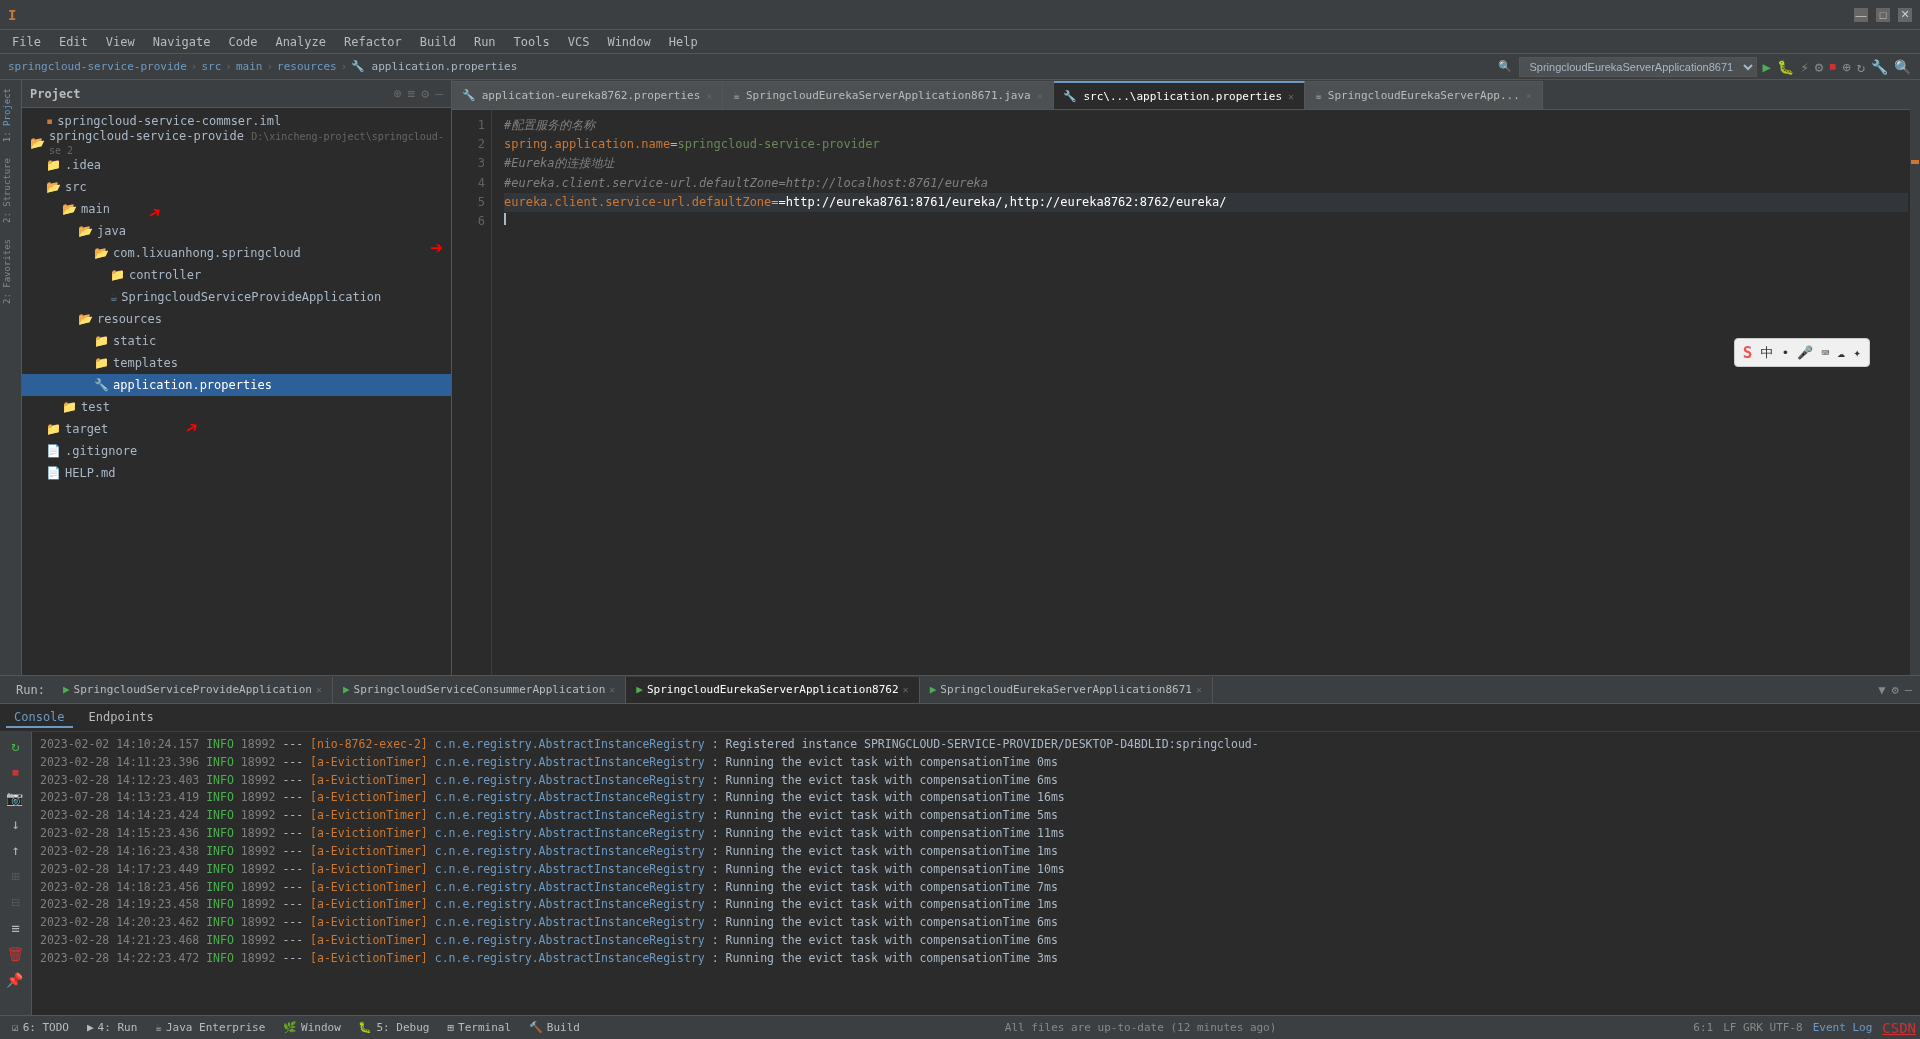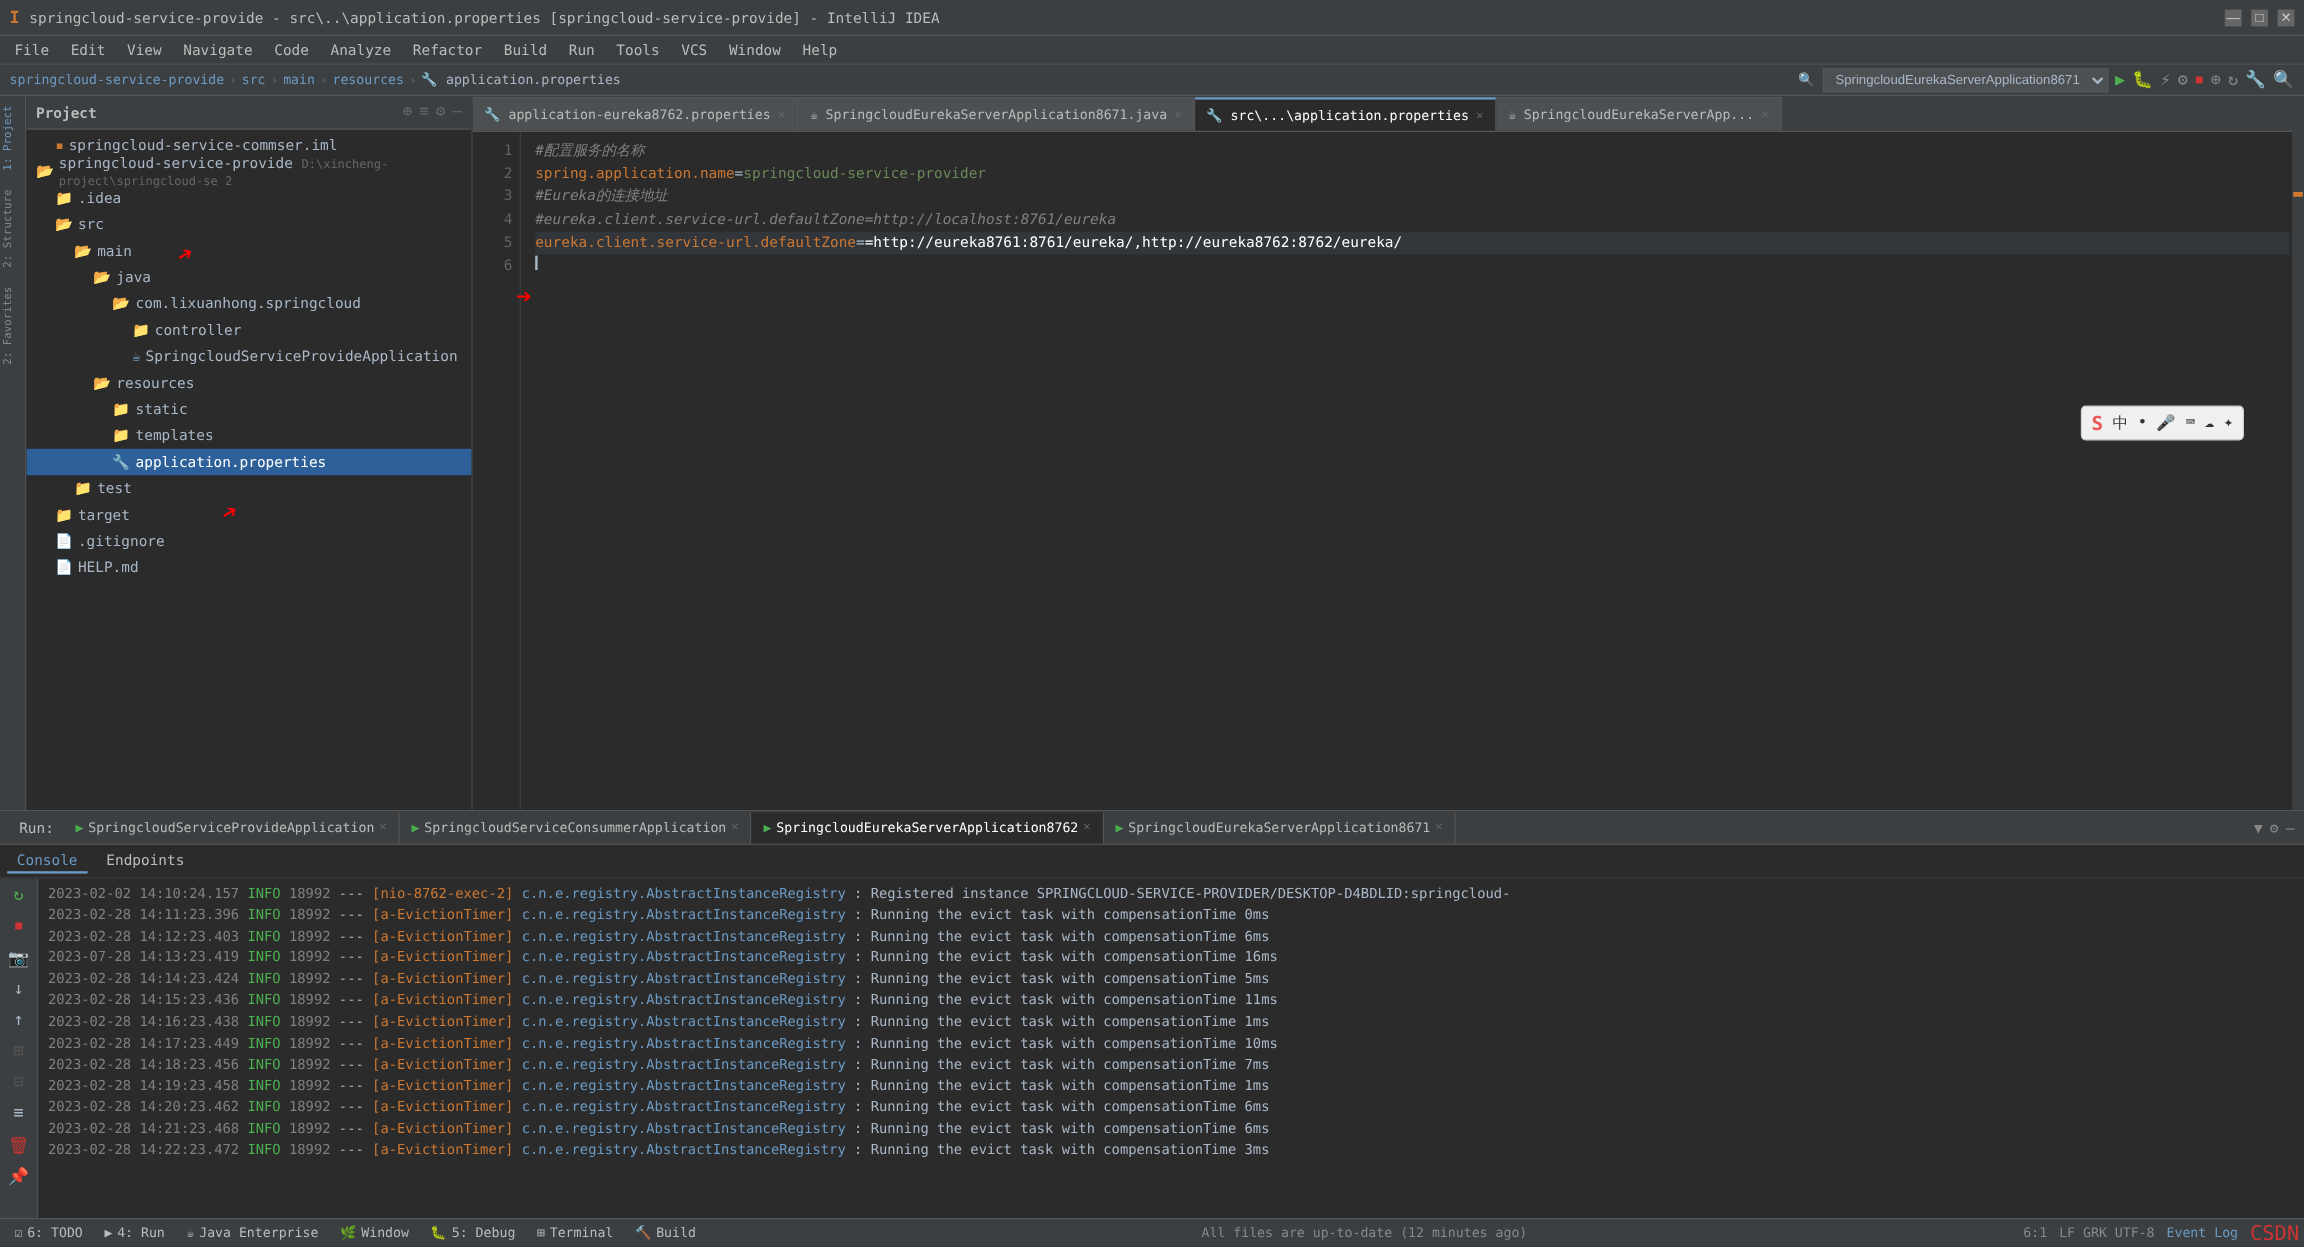--- a/index.html
+++ b/index.html
@@ -99,21 +99,21 @@
       background: #4c5052;
       color: #a9b7c6;
       border: 1px solid #555;
       font-size: 11px;
       padding: 2px 6px;
       height: 20px;
     }
 
     
     #project-panel {
-      width: 372px;
+      width: 430px;
       background: #2b2b2b;
       border-right: 1px solid #555;
       display: flex;
       flex-direction: column;
     }
     #project-header {
       background: #3c3f41;
       height: 28px;
       display: flex;
       align-items: center;
@@ -438,21 +438,20 @@
       font-size: 11px;
       color: #888;
     }
   </style>
 </head>
 <body>
 
 <div id="title-bar">
   <div class="title-left">
     <span style="color:#cc7832;font-weight:bold;font-size:14px;">I</span>
-    <span class="app-title">springcloud-service-provide - src\..\application.properties [springcloud-service-provide] - IntelliJ IDEA</span>
   </div>
   <div class="window-controls">
     <button class="win-btn">—</button>
     <button class="win-btn">□</button>
     <button class="win-btn">✕</button>
   </div>
 </div>
 
 <div id="menu-bar">
   <div class="menu-item">File</div>
@@ -748,15 +747,15 @@
   </div>
   <div class="bottom-tab">
     <span>🔨</span>
     <span>Build</span>
   </div>
   <div class="status-msg">All files are up-to-date (12 minutes ago)</div>
   <div class="status-right-items">
     <span>6:1</span>
     <span>LF  GRK  UTF-8</span>
     <span style="color:#6c9ac3;cursor:pointer;">Event Log</span>
-    <span style="color:#c33;font-size:17px;">CSDN</span>
+    <span style="color:#c33;font-size:14px;text-decoration:underline;">CSDN</span>
   </div>
 </div>
 
 </body></html>

